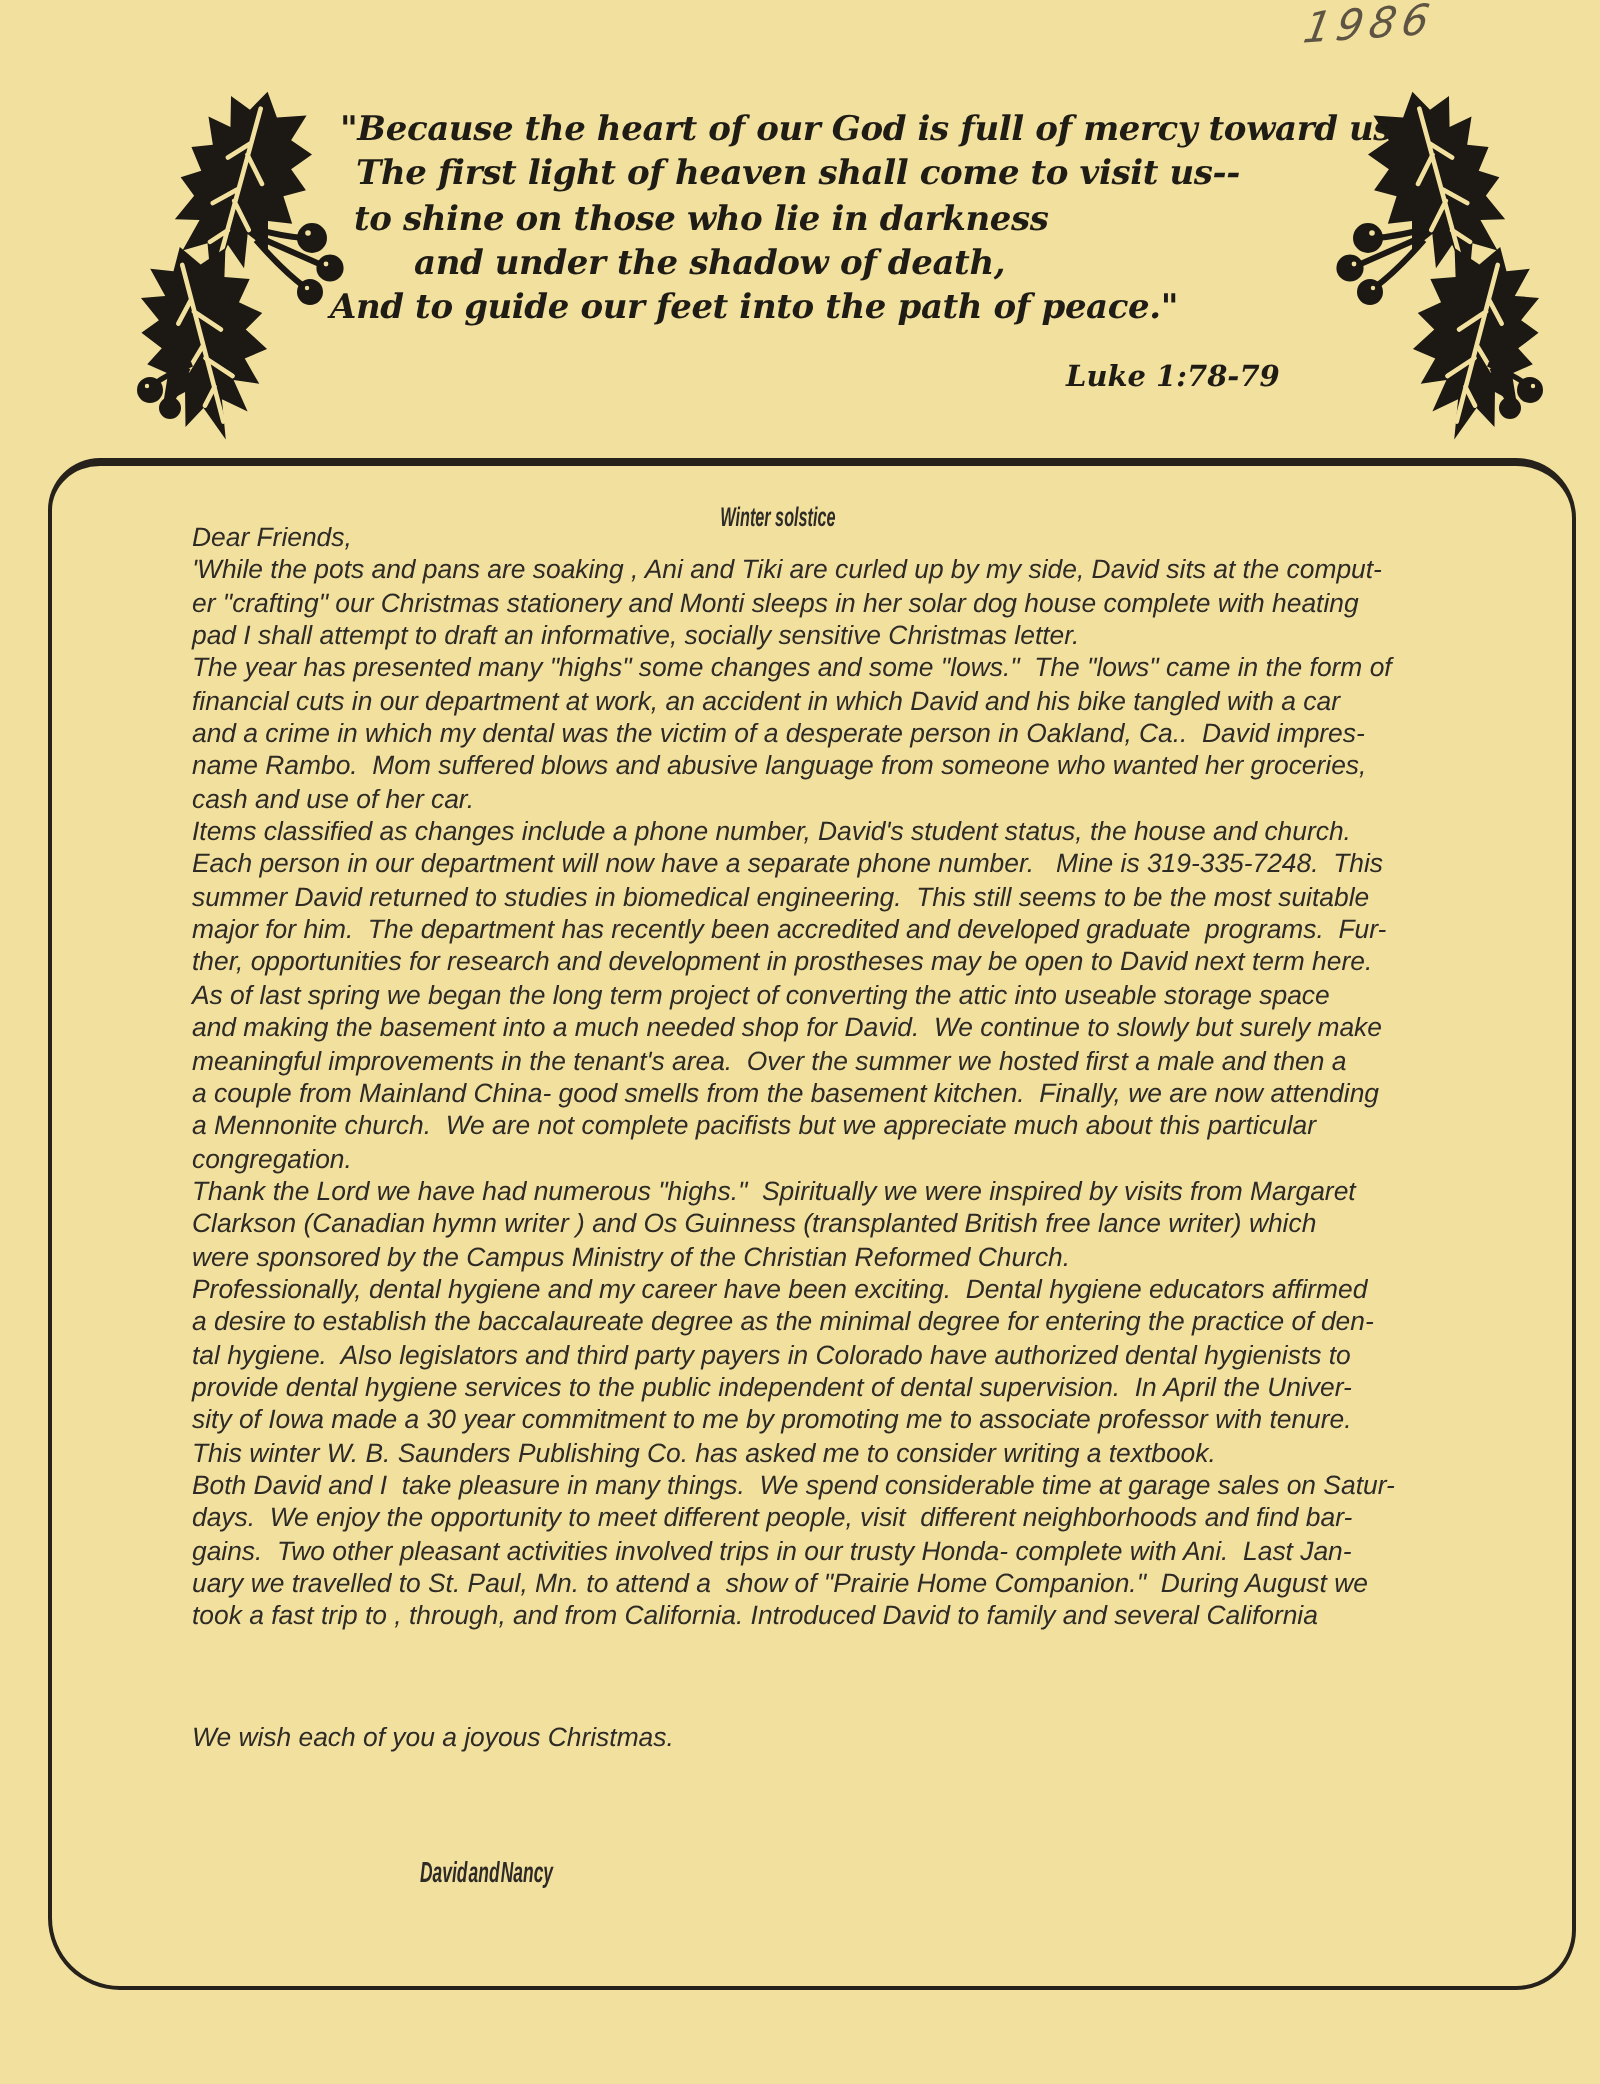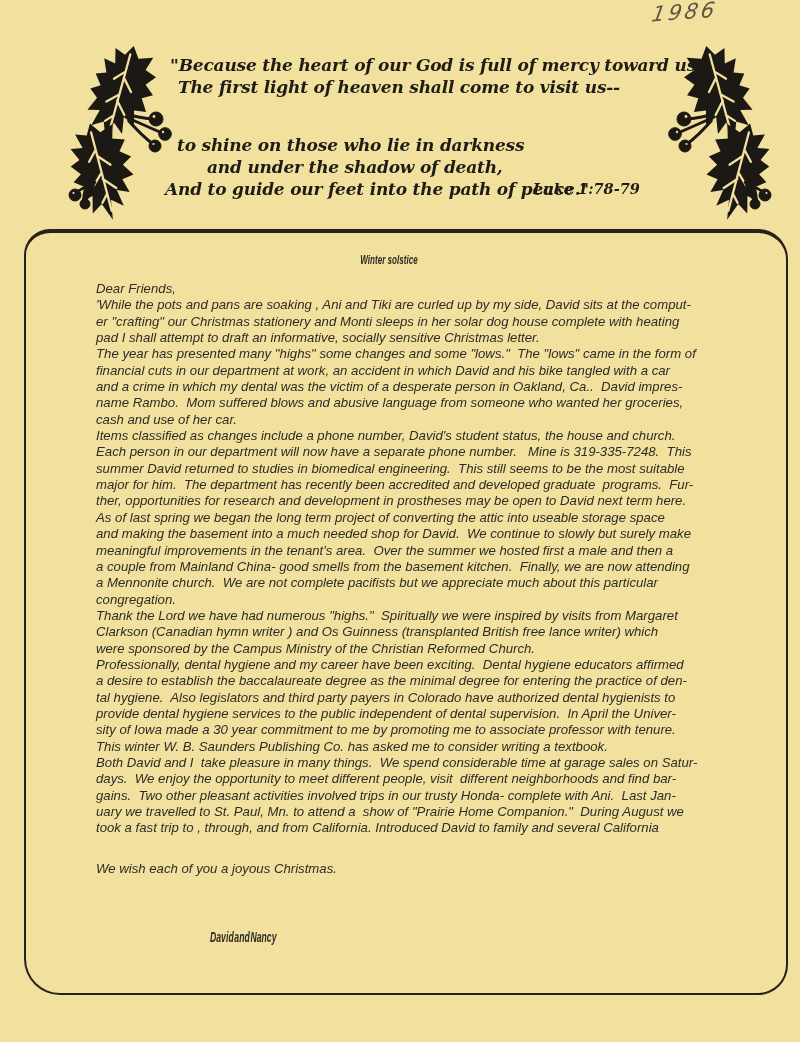--- a/index.html
+++ b/index.html
@@ -30,21 +30,21 @@
   .quote{
     position:absolute;left:165px;top:54px;
     font-family:"DejaVu Serif", serif;
     font-style:italic;font-weight:700;
     font-size:17px;line-height:22.3px;
     color:#1f1c16;letter-spacing:-0.2px;
     white-space:pre;
   }
   .quote-line:nth-child(1){padding-left:5px;}
   .quote-line:nth-child(2){padding-left:13px;}
-  .quote-line:nth-child(3){padding-left:12px;margin-top:35px;}
+  .quote-line:nth-child(3){padding-left:12px;}
   .quote-line:nth-child(4){padding-left:42px;}
   .quote-line:nth-child(5){padding-left:0px;}
   .quote-ref{
     position:absolute;left:533px;top:180px;
     font-family:"DejaVu Serif", serif;
     font-style:italic;font-weight:700;
     font-size:14.5px;color:#1f1c16;
   }
 
   
@@ -60,21 +60,21 @@
     position:absolute;top:17px;left:0;right:0;
     text-align:center;
   }
   .heading{
     display:inline-block;
     font-style:italic;font-weight:700;font-size:13.5px;
     color:#2e2a25;
     transform:translateX(-17px) scaleX(0.6);
   }
   .body-lines{
-    position:absolute;top:48px;left:70px;right:14px;
+    position:absolute;top:28px;left:70px;right:14px;
   }
   .body-line{
     font-style:italic;font-size:13.2px;line-height:16.35px;
     color:#2e2a25;white-space:pre;
   }
   .closing{
     position:absolute;top:628px;left:70px;
     font-style:italic;font-size:13.2px;color:#2e2a25;white-space:pre;
   }
   .sig-wrap{position:absolute;top:695px;left:184px;}

